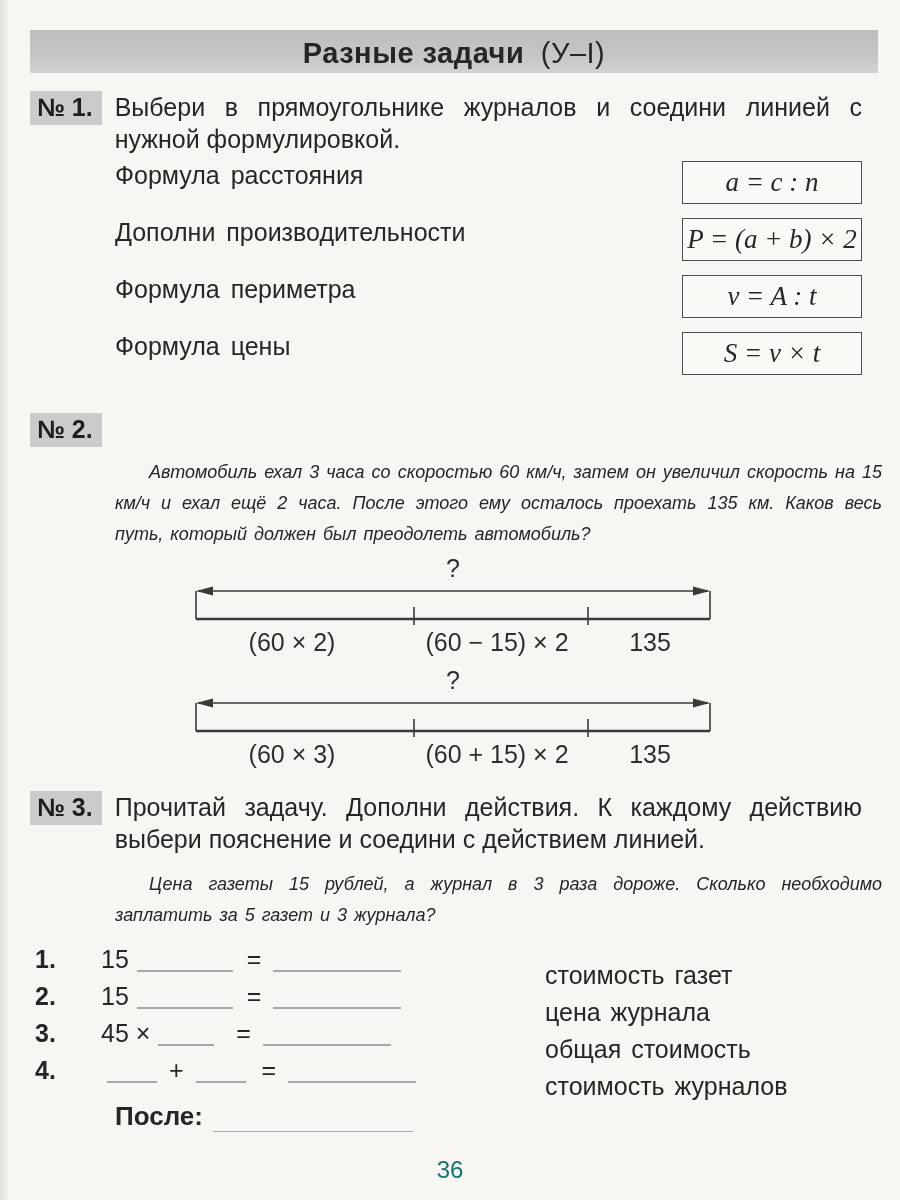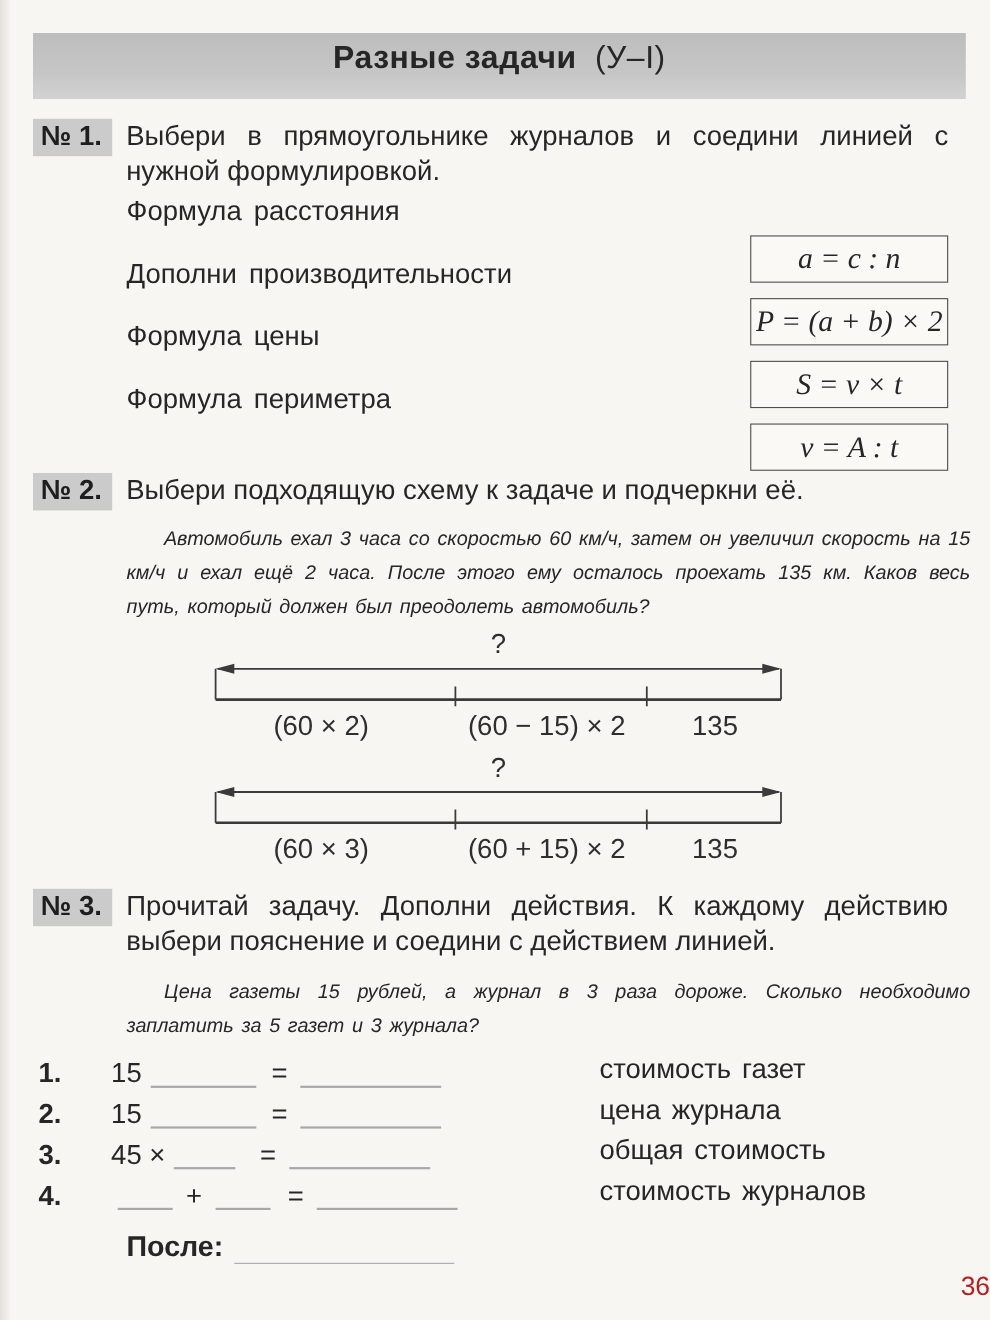--- a/index.html
+++ b/index.html
@@ -11,21 +11,21 @@
     position:relative;
     overflow:hidden;
   }
   
   body::before{
     content:""; position:absolute; left:0; top:0; bottom:0; width:10px;
     background:linear-gradient(90deg,#e3e0db,rgba(248,246,243,0)); pointer-events:none;
   }
 
   .banner{
-    margin:30px 22px 0 30px; height:60px;
+    margin:30px 22px 0 30px; height:43px;
     background:linear-gradient(180deg,#bdbdbd 0%,#c6c6c6 60%,#d2d2d2 100%);
     text-align:center; line-height:47px;
     font-size:29px; letter-spacing:.5px;
   }
   .banner .t-bold{ font-weight:bold; }
   .banner .t-reg{ font-weight:normal; margin-left:8px; }
 
   .section{ display:flex; align-items:flex-start; margin:18px 38px 0 30px; }
   .badge{
     background:#cbcbcb; color:#1e1e1e; font-weight:bold; font-size:25px;
@@ -34,21 +34,20 @@
   .prompt{ font-size:25px; line-height:32px; text-align:justify; flex:1; }
 
   .formula-rows{ margin:6px 38px 0 115px; }
   .formula-row{ display:flex; justify-content:space-between; align-items:flex-start; height:57px; }
   .flabel{ font-size:25px; word-spacing:4px; }
   .fbox{
     width:178px; height:41px; border:1.5px solid #4d4d4d; background:#fbf9f6;
     display:flex; align-items:center; justify-content:center;
     font-family:"Liberation Serif", serif; font-style:italic; font-size:27px;
     flex:0 0 auto;
-    margin-top:36px;
   }
 
   .problem{
     margin:10px 18px 0 115px; font-size:18px; line-height:31px;
     text-align:justify; text-indent:34px; word-spacing:2px;font-style:italic;
   }
 
   .scheme{ display:block; margin:5px 0 0 182px; }
   .scheme text{ font-family:"Liberation Sans", sans-serif; font-size:25px; fill:#2e2e2e; }
   .scheme .stroke{ stroke:#3a3a3a; fill:none; }
@@ -60,29 +59,29 @@
   .blank{ display:inline-block; border-bottom:2px solid #a8a8a8; height:22px; flex:0 0 auto; }
   .b96{ width:96px; margin-left:8px; }
   .b56{ width:56px; margin-left:8px; }
   .b128{ width:128px; margin-left:12px; }
   .b50a{ width:50px; margin-left:24px; }
   .b50b{ width:50px; margin-left:12px; }
   .eq1{ margin-left:14px; }
   .eq2{ margin-left:22px; }
   .eq3{ margin-left:16px; }
   .plus{ margin-left:12px; }
-  .note{ position:absolute; left:510px; top:0; font-size:25px; word-spacing:3px; white-space:nowrap; }
+  .note{ position:absolute; left:510px; top:20px; font-size:25px; word-spacing:3px; white-space:nowrap; }
 
   .answer-row{ margin:12px 38px 0 115px; display:flex; align-items:flex-end; }
   .answer-label{ font-weight:bold; font-size:26px; }
   .answer-blank{ width:200px; margin-left:10px; border-bottom:1.5px solid #a8a8a8; height:26px; }
 
   .page-num{
     position:absolute; left:0; right:0; bottom:16px;
-    text-align:right; font-size:24px; color:#b91c1c;
+    text-align:center; font-size:24px; color:#0f766e;
   }
 </style>
 </head>
 <body>
 
 <div class="banner">
   <span class="t-bold">Разные задачи</span>
   <span class="t-reg">(У–I)</span>
 </div>
 
@@ -94,32 +93,31 @@
 <div class="formula-rows">
   <div class="formula-row">
     <span class="flabel">Формула расстояния</span>
     <span class="fbox">a = c : n</span>
   </div>
   <div class="formula-row">
     <span class="flabel">Дополни производительности</span>
     <span class="fbox">P = (a + b) × 2</span>
   </div>
   <div class="formula-row">
+    <span class="flabel">Формула периметра</span>
+    <span class="fbox">v = A : t</span>
+  </div>
+  <div class="formula-row">
     <span class="flabel">Формула цены</span>
     <span class="fbox">S = v × t</span>
   </div>
-  <div class="formula-row">
-    <span class="flabel">Формула периметра</span>
-    <span class="fbox">v = A : t</span>
-  </div>
 </div>
 
 <div class="section" style="margin-top:24px;">
   <span class="badge">№ 2.</span>
-  <div class="prompt">Выбери подходящую схему к задаче и подчеркни её.</div>
 </div>
 
 <div class="problem">Автомобиль ехал 3 часа со скоростью 60 км/ч, затем он увеличил скорость на 15 км/ч и ехал ещё 2 часа. После этого ему осталось проехать 135 км. Каков весь путь, который должен был преодолеть автомобиль?</div>
 
 <svg class="scheme" width="545" height="104" viewBox="0 0 545 104">
   <text x="271" y="22" text-anchor="middle">?</text>
   <line class="stroke" x1="16" y1="36" x2="526" y2="36" stroke-width="1.6"></line>
   <polygon points="14,36 31,31.5 31,40.5" fill="#3a3a3a"></polygon>
   <polygon points="528,36 511,31.5 511,40.5" fill="#3a3a3a"></polygon>
   <line class="stroke" x1="14" y1="36" x2="14" y2="64" stroke-width="1.6"></line>

